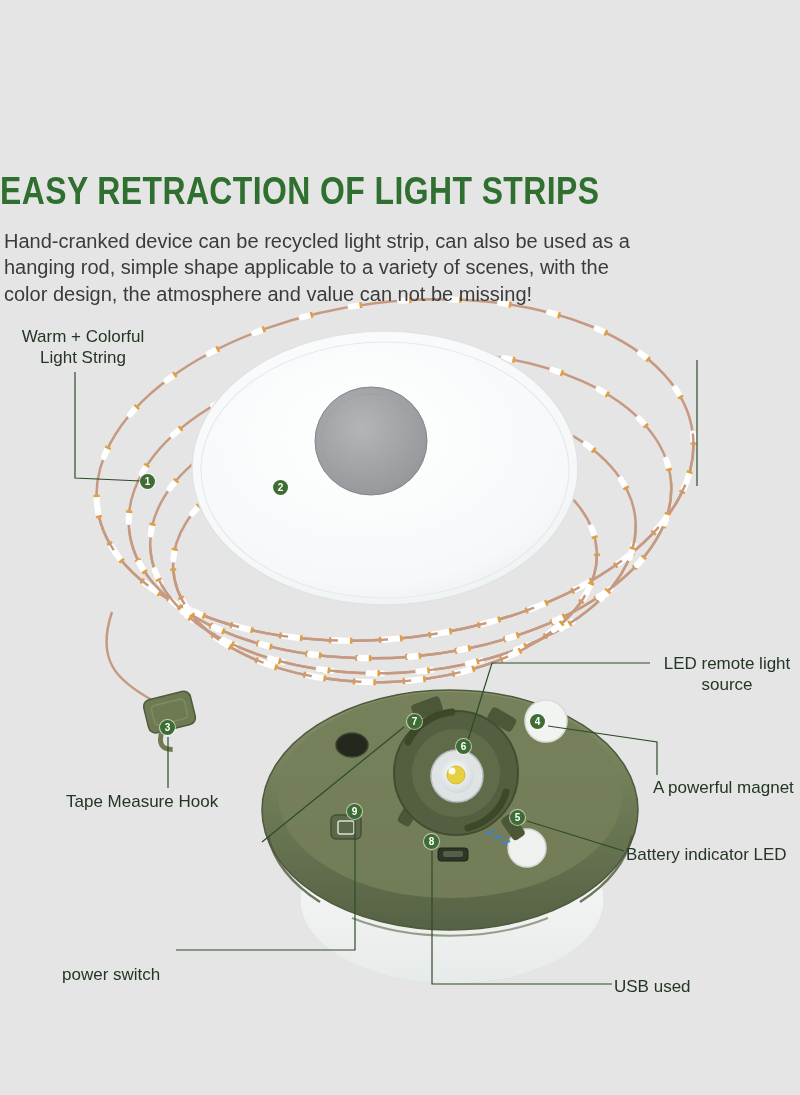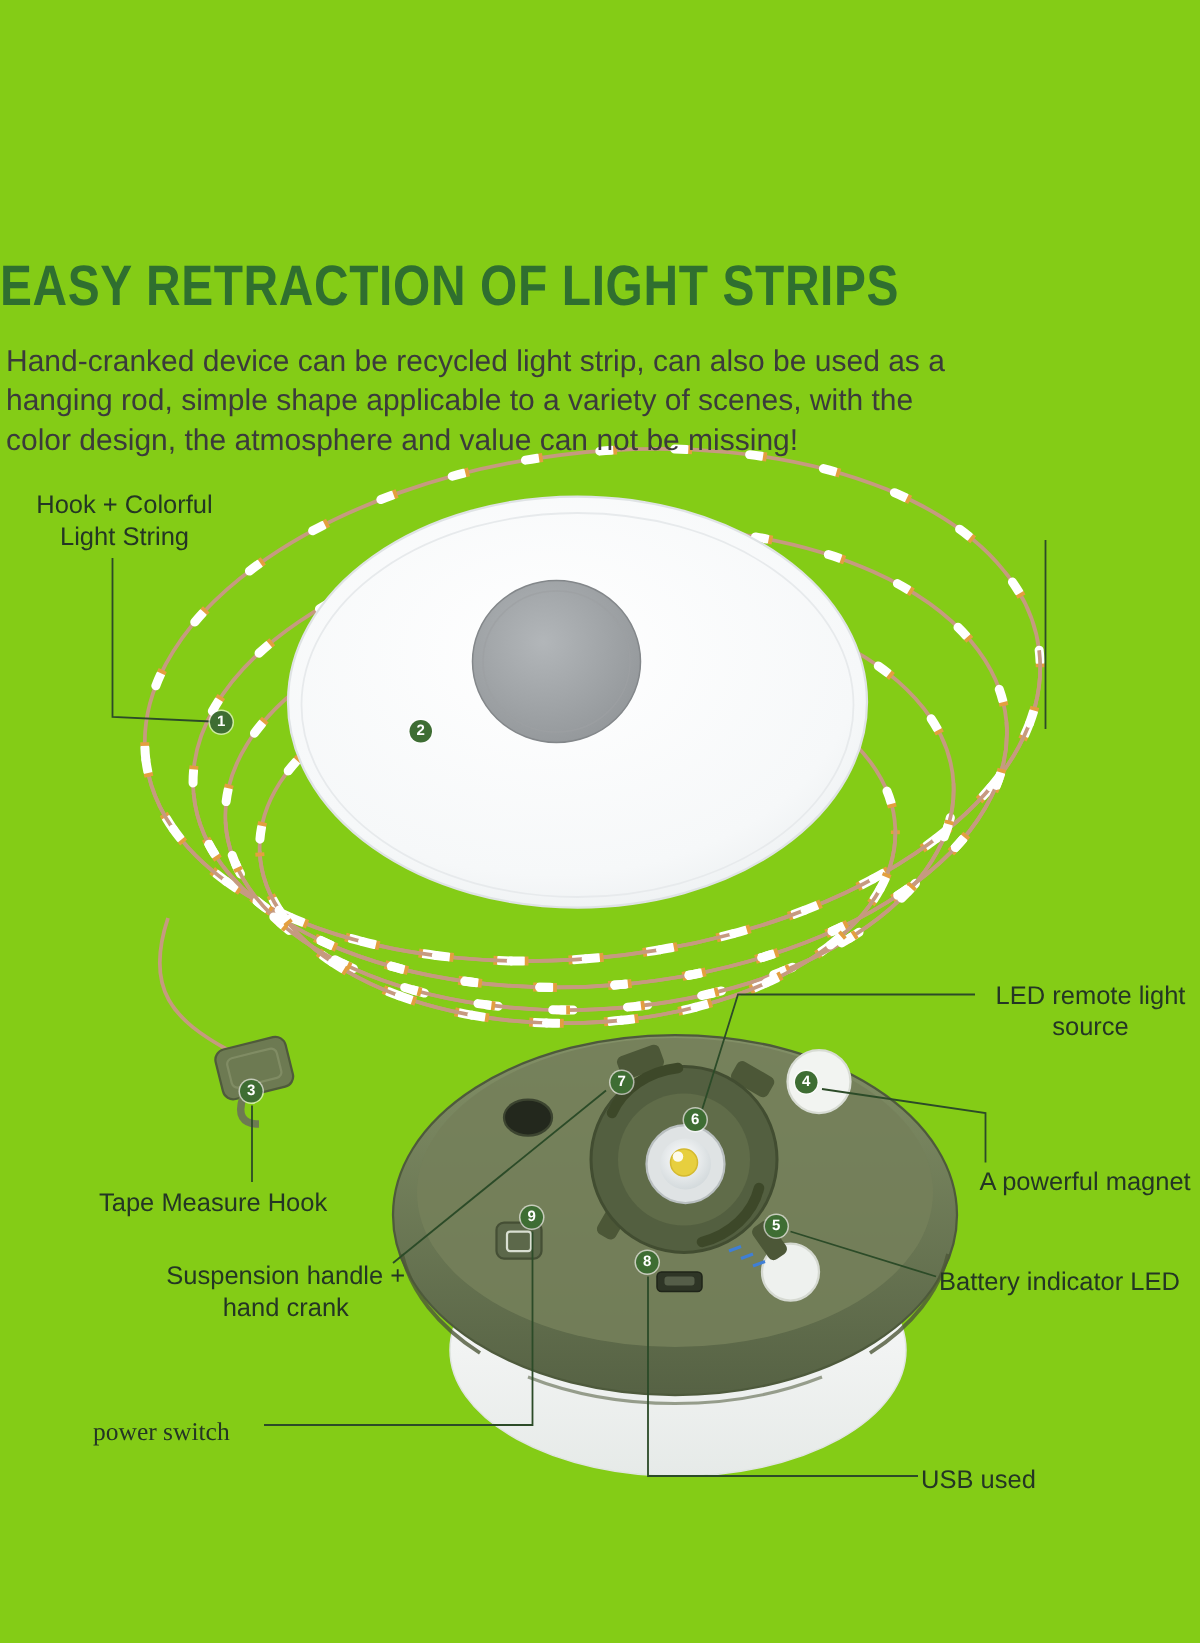--- a/index.html
+++ b/index.html
@@ -1,17 +1,17 @@
 <!DOCTYPE html>
 <html style="--title_green: #2f6f2f; --label_text: #243624; --marker_bg: #3e6d33; --marker_text: #ffffff; --device_olive: #6e7a55; --string_rose: #c69a80; --indicator_blue: #3f7fd6;"><head>
 <meta charset="utf-8">
 <style>
   html,body{margin:0;padding:0;background:#ffffff;}
   .canvas{
-    position:relative;width:800px;height:1095px;background:#84cc16;overflow:hidden;
+    position:relative;width:800px;height:1095px;background:#e5e5e5;overflow:hidden;
     font-family:"Liberation Sans", sans-serif;
   }
   .art{position:absolute;left:0;top:0;width:800px;height:1095px;}
   .page-title{
     position:absolute;left:0;top:170px;margin:0;white-space:nowrap;
     font-size:38px;font-weight:900;letter-spacing:.5px;color:var(--title_green,#2f6f2f);
     transform:scaleX(.84);transform-origin:left center;
   }
   .description{
     position:absolute;left:4px;top:228px;width:630px;margin:0;
@@ -23,21 +23,21 @@
   .nowrap{white-space:nowrap;}
   .center{text-align:center;}
   .l1{left:8px;top:326px;width:150px;}
   .l2{left:620px;top:337px;}
   .l3{left:66px;top:791px;}
   .l4{left:653px;top:777px;}
   .l5{left:626px;top:844px;}
   .l6{left:652px;top:653px;width:150px;}
   .l7{left:108px;top:840px;width:165px;}
   .l8{left:614px;top:976px;}
-  .l9{left:62px;top:944px;font-family:Liberation Serif, serif;}
+  .l9{left:62px;top:964px;}
   .marker{
     position:absolute;width:15px;height:15px;border-radius:50%;
     background:var(--marker_bg,#3e6d33);color:var(--marker_text,#fff);
     font-size:10px;font-weight:bold;display:flex;align-items:center;justify-content:center;
     box-shadow:0 0 0 1px rgba(255,255,255,.6);
   }
   .m1{left:140px;top:474px;}
   .m2{left:273px;top:480px;}
   .m3{left:160px;top:720px;}
   .m4{left:530px;top:714px;}
@@ -192,26 +192,25 @@
       <polyline points="650,663 492,663 468,740"></polyline>
       <polyline points="404,727 262,842"></polyline>
       <polyline points="432,851 432,984 612,984"></polyline>
       <polyline points="355,821 355,950 176,950"></polyline>
     </g>
   </svg>
 
   <h1 class="page-title">EASY RETRACTION OF LIGHT STRIPS</h1>
   <p class="description">Hand-cranked device can be recycled light strip, can also be used as a hanging rod, simple shape applicable to a variety of scenes, with the color design, the atmosphere and value can not be missing!</p>
 
-  <div class="label l1 center">Hook + Colorful Light String</div>
+  <div class="label l1 center">Warm + Colorful Light String</div>
   <div class="label l3 nowrap">Tape Measure Hook</div>
   <div class="label l4 nowrap">A powerful magnet</div>
   <div class="label l5 nowrap">Battery indicator LED</div>
   <div class="label l6 center">LED remote light source</div>
-  <div class="label l7 center">Suspension handle + hand crank</div>
   <div class="label l8 nowrap">USB used</div>
   <div class="label l9 nowrap">power switch</div>
 
   <div class="marker m1">1</div>
   <div class="marker m2">2</div>
   <div class="marker m3">3</div>
   <div class="marker m4">4</div>
   <div class="marker m5">5</div>
   <div class="marker m6">6</div>
   <div class="marker m7">7</div>

